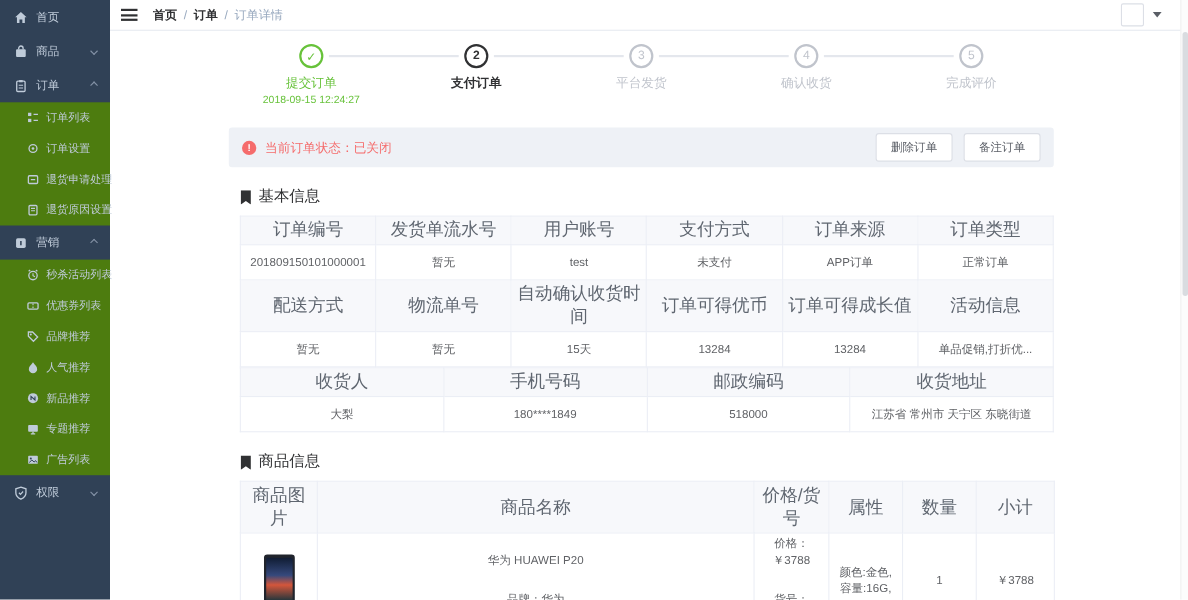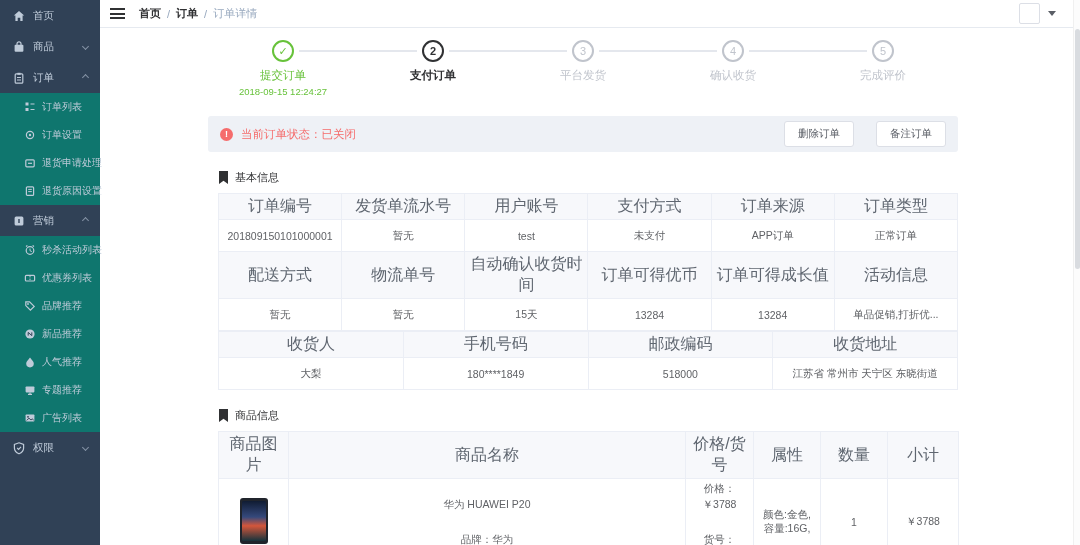--- a/index.html
+++ b/index.html
@@ -4,21 +4,21 @@
 <style>
   * { margin:0; padding:0; box-sizing:border-box; }
   html,body { width:1080px; height:545px; overflow:hidden; background:#fff;
     font-family:"Liberation Sans","DejaVu Sans",sans-serif; font-size:11px; color:#606266; }
 
   
   .sidebar { position:absolute; left:0; top:0; width:100px; height:545px; background:#304156; z-index:5; }
   .sb-item { display:flex; align-items:center; height:31px; padding-left:12px; cursor:pointer; color:#bfcbd9; white-space:nowrap; }
   .sb-item .sb-icon { width:14px; height:14px; margin-right:7px; flex:0 0 14px; display:inline-flex; align-items:center; justify-content:center; }
   .sb-item .sb-label { font-size:10.5px; }
-  .submenu { background:#0f766e;text-align:center; }
+  .submenu { background:#4d7c0f;text-align:center; }
   .submenu .sb-item { height:28px; padding-left:24px; }
   .submenu .sb-item .sb-icon { width:12px; flex:0 0 12px; margin-right:6px; }
   .submenu .sb-item .sb-label { font-size:10px; }
   .chev { width:5px; height:5px; border-right:1px solid #8492a6; border-bottom:1px solid #8492a6; margin-left:auto; margin-right:12px; }
   .chev.down { transform:rotate(45deg); }
   .chev.up { transform:rotate(-135deg); }
   .sb-icon svg { display:block; }
 
   
   .main { position:absolute; left:100px; top:0; right:0; height:545px; background:#fff; }
@@ -47,27 +47,27 @@
   .step.active .s-label { color:#303133; font-weight:bold; }
   .step.wait .circle { border-color:#c0c4cc; color:#c0c4cc; }
   .step.wait .s-label { color:#c0c4cc; }
 
   
   .alert { width:750px; margin:12px 0 0 108px; height:36px; background:#eef1f6; border-radius:3px;
     display:flex; align-items:center; padding:0 12px; }
   .alert .a-icon { width:13px; height:13px; border-radius:50%; background:#f56c6c; color:#fff;
     display:flex; align-items:center; justify-content:center; font-size:9px; font-weight:bold; flex:0 0 13px; }
   .alert .a-text { color:#f56c6c; margin-left:8px; font-size:11.5px; }
-  .alert .a-btns { margin-left:auto; display:flex; gap:22px; }
+  .alert .a-btns { margin-left:auto; display:flex; gap:10px; }
   .btn { background:#fff; border:1px solid #dcdfe6; border-radius:3px; color:#5a5e66; font-size:10.5px;
     padding:5px 13px; cursor:pointer; font-family:inherit; }
 
   
   .section-wrap { width:750px; margin-left:108px; }
-  .sec-title { display:flex; align-items:center; gap:6px; margin:18px 0 8px 10px; color:#303133; font-size:11px; }
+  .sec-title { display:flex; align-items:center; gap:6px; margin:18px 0 8px 10px; color:#303133; font-size:14px; }
   .sec-title svg { display:block; }
   table.info { width:740px; margin-left:10px; border-collapse:collapse; table-layout:fixed; }
   table.info th, table.info td { border:1px solid #ebeef5; text-align:center; font-weight:normal; padding:2px 4px; overflow:hidden; }
   table.info th { height:26px; background:#f7f8fb; color:#5f6670; font-size:16px; }
   table.info td { height:32px; color:#606266; font-size:10.5px; }
   table.product td.prow { height:62px; }
   .two-line div { line-height:1.5; }
   .two-line div + div { margin-top:19px; }
   .phone-img { display:inline-block; }
 
@@ -182,33 +182,33 @@
         <svg width="12" height="12" viewBox="0 0 12 12">
             <path d="M1.8 1.8 h3.8 l4.6 4.6 -3.8 3.8 -4.6 -4.6 z" fill="none" stroke="#bfcbd9" stroke-width="1.2"></path>
             <circle cx="4" cy="4" r="0.9" fill="#bfcbd9"></circle>
           </svg>
       </span>
       <span class="sb-label">品牌推荐</span>
     </div>
     <div class="sb-item">
       <span class="sb-icon">
         <svg width="12" height="12" viewBox="0 0 12 12">
+            <path d="M6 1.4 C7.8 4 9.8 5.2 9.8 7.6 a3.8 3.8 0 0 1 -7.6 0 C2.2 5.2 4.2 4 6 1.4 Z" fill="#bfcbd9"></path>
+          </svg>
+      </span>
+      <span class="sb-label">人气推荐</span>
+    </div>
+    <div class="sb-item">
+      <span class="sb-icon">
+        <svg width="12" height="12" viewBox="0 0 12 12">
             <circle cx="6" cy="6" r="4.6" fill="#bfcbd9"></circle>
             <path d="M4.2 7.6 V4.4 L7.8 7.6 V4.4" fill="none" stroke="#304156" stroke-width="1"></path>
           </svg>
       </span>
       <span class="sb-label">新品推荐</span>
-    </div>
-    <div class="sb-item">
-      <span class="sb-icon">
-        <svg width="12" height="12" viewBox="0 0 12 12">
-            <path d="M6 1.4 C7.8 4 9.8 5.2 9.8 7.6 a3.8 3.8 0 0 1 -7.6 0 C2.2 5.2 4.2 4 6 1.4 Z" fill="#bfcbd9"></path>
-          </svg>
-      </span>
-      <span class="sb-label">人气推荐</span>
     </div>
     <div class="sb-item">
       <span class="sb-icon">
         <svg width="12" height="12" viewBox="0 0 12 12">
             <rect x="1.6" y="2.4" width="8.8" height="6" rx="0.8" fill="#bfcbd9"></rect>
             <path d="M6 8.4 v1.4 M4 10.4 h4" stroke="#bfcbd9" stroke-width="1.2"></path>
           </svg>
       </span>
       <span class="sb-label">专题推荐</span>
     </div>

